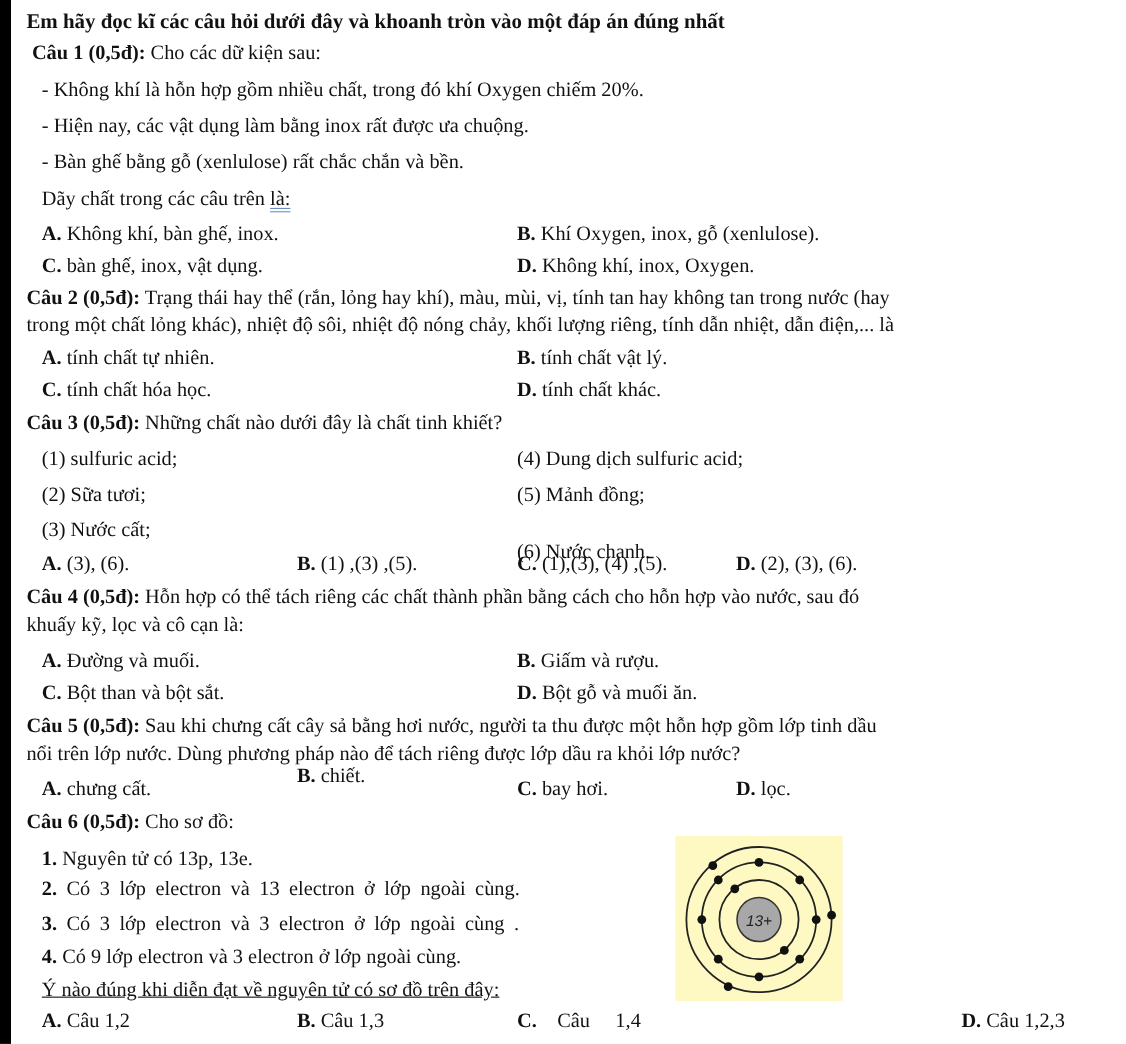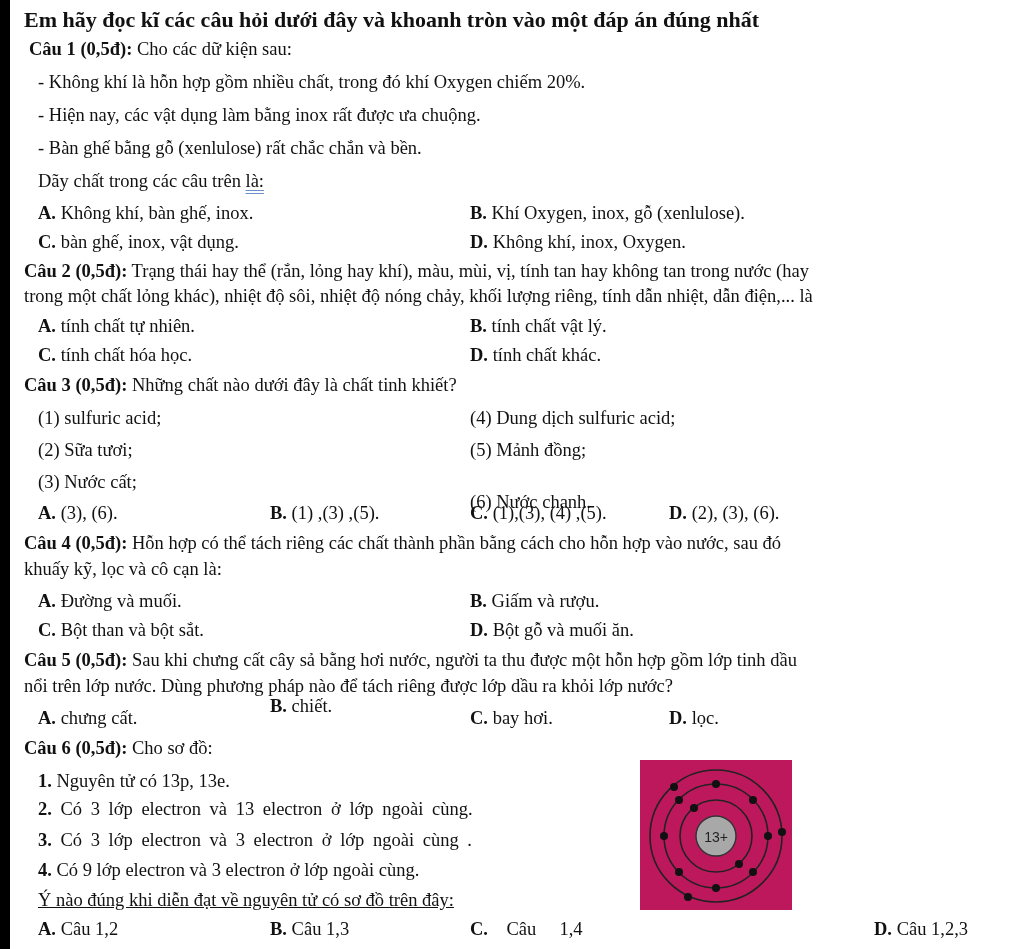--- a/index.html
+++ b/index.html
@@ -5,24 +5,24 @@
   html, body { margin: 0; padding: 0; }
   body {
     width: 1024px; height: 949px; overflow: hidden;
     background: #ffffff; position: relative;
     font-family: "Liberation Serif", serif;
     color: #111;
   }
   .leftbar { position: absolute; left: 0; top: 0; width: 10px; height: 949px; background: #000; }
   .line { position: absolute; white-space: nowrap; font-size: 18.5px; line-height: 24px; }
   .b { font-weight: bold; }
-  .title { font-size: 22px; font-weight: bold; }
+  .title { font-size: 19px; font-weight: bold; }
   .gram { text-decoration: underline double #6b8fc7; text-underline-offset: 3px; margin-top: 40px; }
   .opt-letter { font-weight: bold; }
-  .atom { position: absolute; left: 640px; top: 760px; width: 152px; height: 150px; background: #be185d; }
+  .atom { position: absolute; left: 614px; top: 760px; width: 152px; height: 150px; background: #fef9c3; font-style: italic; }
   .nucleus-label { font-family: "Liberation Sans", sans-serif; }
   .cutoff { position: absolute; left: 60px; top: 940px; width: 940px; height: 9px; overflow: hidden; }
 </style>
 </head>
 <body>
 
 <div class="leftbar"></div>
 
 <div class="line title" style="left:24px; top:8px;">Em hãy đọc kĩ các câu hỏi dưới đây và khoanh tròn vào một đáp án đúng nhất</div>
 

